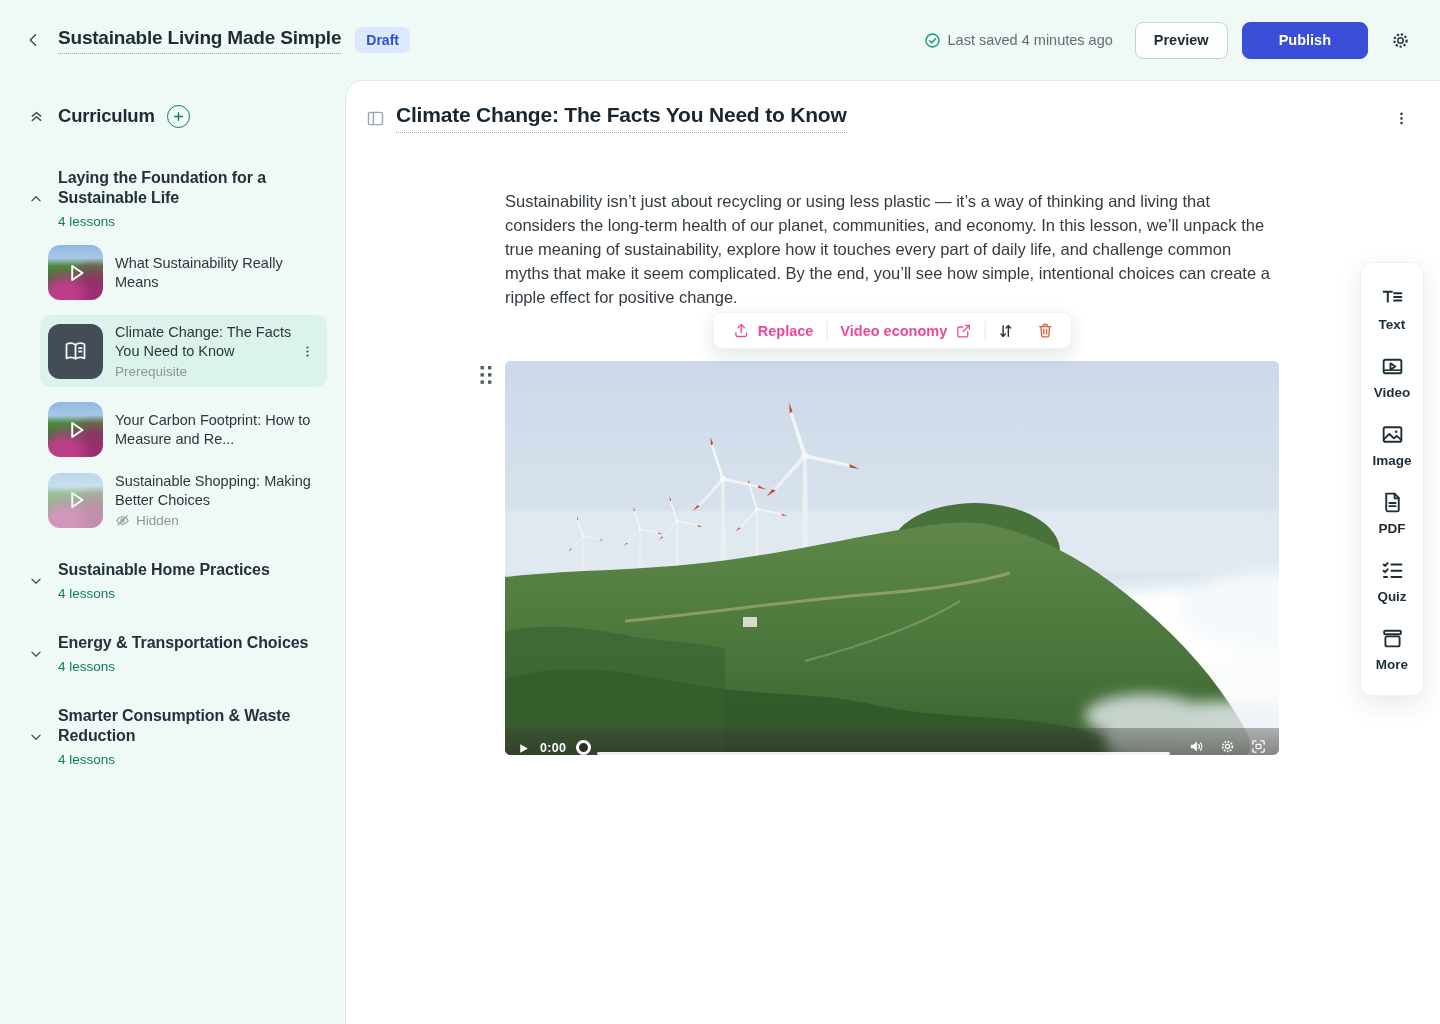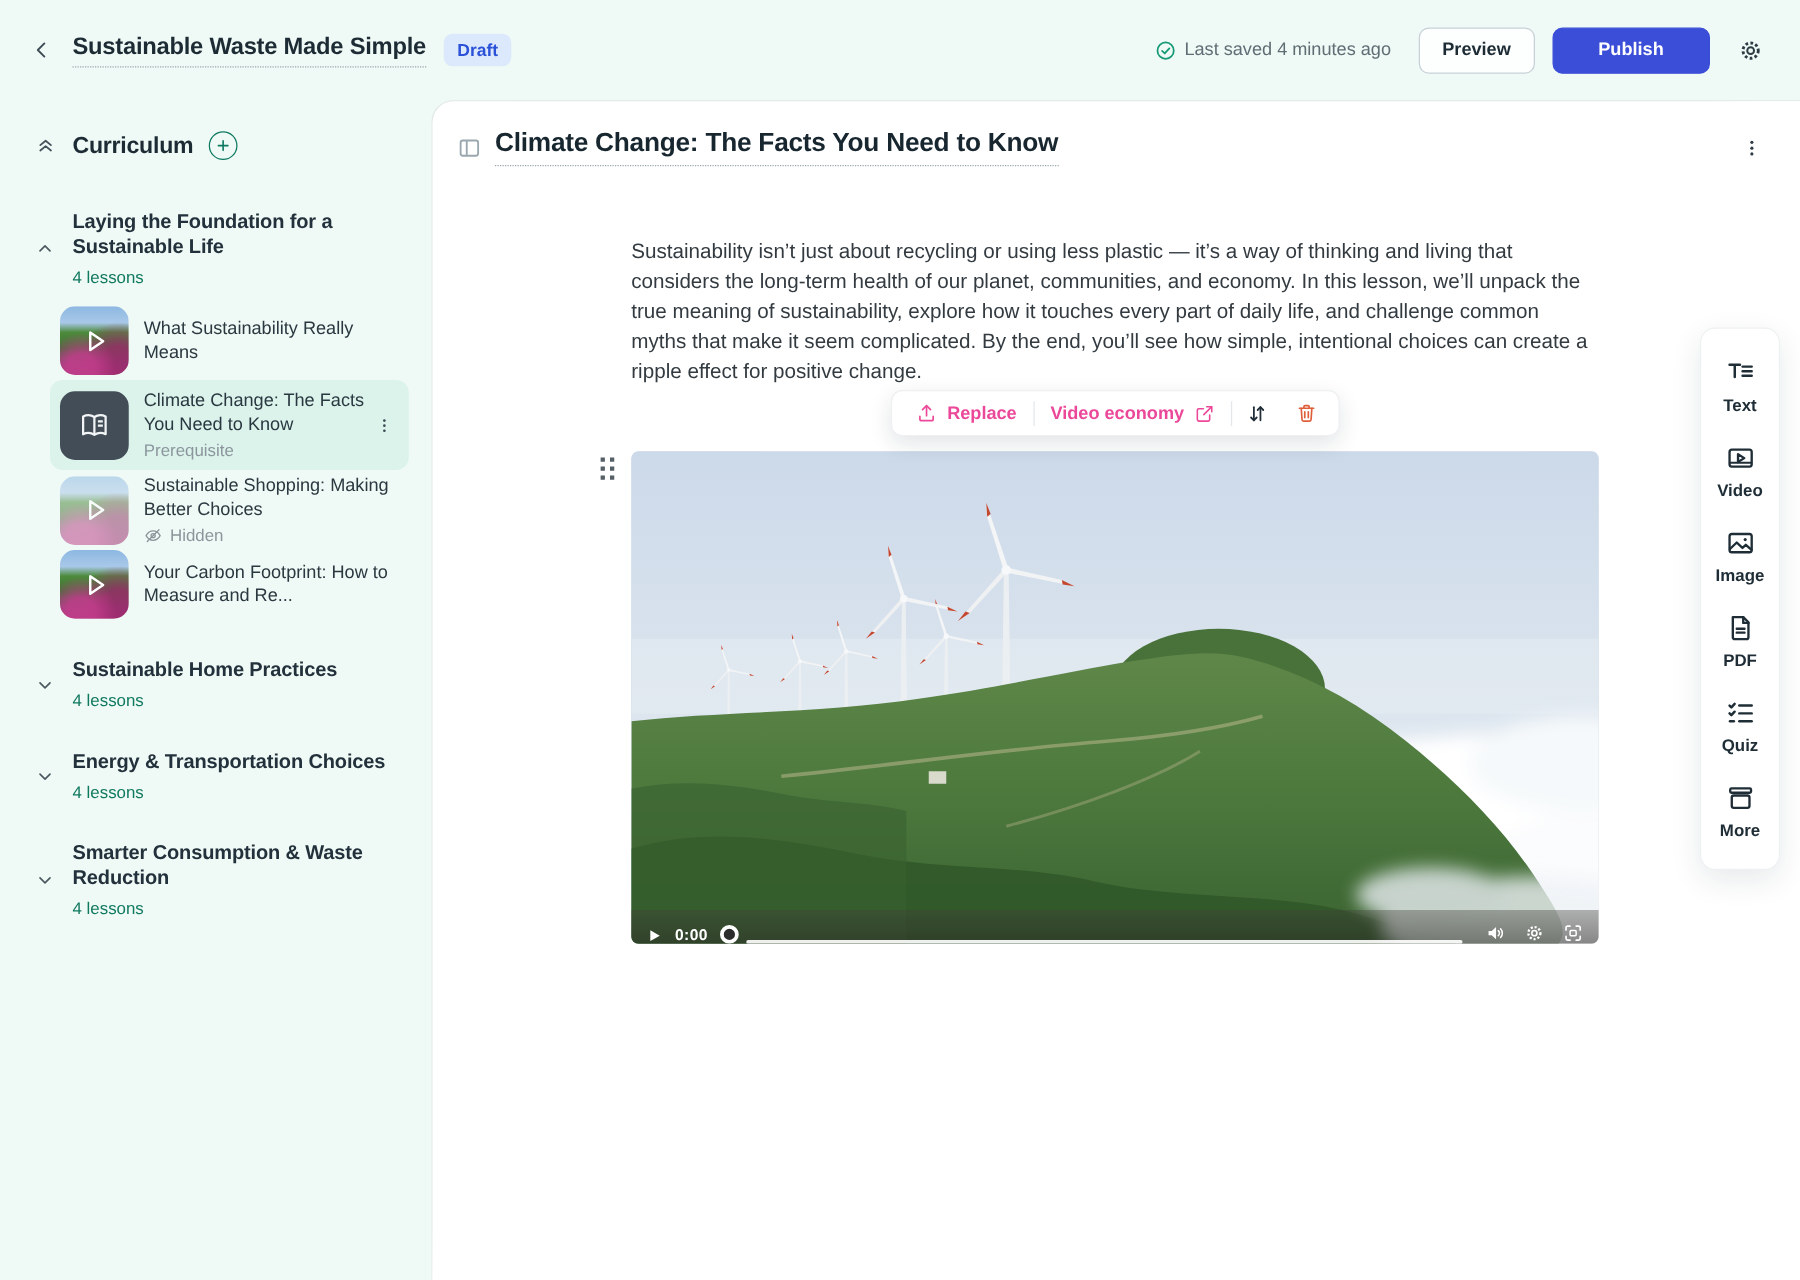--- a/index.html
+++ b/index.html
@@ -40,21 +40,21 @@
     background:transparent; color:#0f7a61; cursor:pointer; display:flex; align-items:center; justify-content:center; }
 
   .section{ margin-bottom:32px; }
   .section-head{ display:flex; cursor:pointer; }
   .section-chev{ width:24px; margin-right:10px; color:#4a5860; display:flex; align-items:center; justify-content:center;
     background:none; border:none; cursor:pointer; flex:none; align-self:center; }
   .section-titlebox{ flex:1; }
   .section-title{ font-size:16px; font-weight:600; color:#22313b; line-height:20px; letter-spacing:-0.1px; }
   .section-meta{ font-size:13.5px; color:#107a5f; margin-top:6px; }
 
-  .lessons{ margin:16px 0 6px 0; display:flex; flex-direction:column; gap:4px; }
+  .lessons{ margin:16px 0 6px 0; display:flex; flex-direction:column; gap:15px; }
   .lesson{ display:flex; align-items:center; margin-left:24px; cursor:pointer; border-radius:10px; }
   .lesson.selected{ background:#dcf3ec; margin-left:16px; padding:8px; }
   .thumb{ width:55px; height:55px; border-radius:12px; flex:none; position:relative; overflow:hidden;
     background:
       radial-gradient(circle at 30% 90%, rgba(196,60,140,.85) 0 18%, transparent 45%),
       radial-gradient(circle at 85% 82%, rgba(160,40,110,.8) 0 20%, transparent 50%),
       linear-gradient(180deg,#8db8e2 0%,#a8c8e8 24%,#4d8a3c 38%,#3c7031 62%,#7b4a6e 84%,#9c3e74 100%); }
   .thumb.dim{ opacity:.52; }
   .thumb .play{ position:absolute; inset:0; display:flex; align-items:center; justify-content:center; color:#fff; }
   .thumb-dark{ width:55px; height:55px; border-radius:12px; flex:none; background:#434d57;
@@ -112,21 +112,21 @@
 <body>
 
 <header class="topbar">
   <button class="back-btn">
     <span>
       <svg width="18" height="18" viewBox="0 0 24 24" fill="none" stroke="currentColor" stroke-width="2" stroke-linecap="round" stroke-linejoin="round">
           <polyline points="14 5 7 12 14 19"></polyline>
         </svg>
     </span>
   </button>
-  <span class="course-title">Sustainable Waste Made Simple</span>
+  <span class="course-title">Sustainable Living Made Simple</span>
   <span class="badge-draft">Draft</span>
 
   <div class="topbar-right">
     <span class="saved">
       <span class="ck">
         <svg width="17" height="17" viewBox="0 0 24 24" fill="none" stroke="currentColor" stroke-width="2" stroke-linecap="round" stroke-linejoin="round">
             <circle cx="12" cy="12" r="9.2"></circle>
             <polyline points="8 12.3 11 15.2 16.2 9.4"></polyline>
           </svg>
       </span>
@@ -210,20 +210,33 @@
         </div>
         <button class="lesson-kebab">
           <span>
             <svg width="15" height="15" viewBox="0 0 24 24" fill="currentColor">
                 <circle cx="12" cy="5.5" r="1.7"></circle>
                 <circle cx="12" cy="12" r="1.7"></circle>
                 <circle cx="12" cy="18.5" r="1.7"></circle>
               </svg>
           </span>
         </button>
+      </div>
+
+      <div class="lesson">
+        <div class="thumb">
+          <span class="play">
+            <svg width="26" height="26" viewBox="0 0 24 24" fill="none" stroke="currentColor" stroke-width="1.8" stroke-linejoin="round">
+                <polygon points="8.5 5.5 18 12 8.5 18.5"></polygon>
+              </svg>
+          </span>
+        </div>
+        <div class="lesson-body">
+          <div class="lesson-title">Your Carbon Footprint: How to Measure and Re...</div>
+        </div>
       </div>
 
       <div class="lesson">
         <div class="thumb dim">
           <span class="play">
             <svg width="26" height="26" viewBox="0 0 24 24" fill="none" stroke="currentColor" stroke-width="1.8" stroke-linejoin="round">
                 <polygon points="8.5 5.5 18 12 8.5 18.5"></polygon>
               </svg>
           </span>
         </div>
@@ -232,33 +245,20 @@
           <div class="lesson-note">
             <span>
               <svg width="15" height="15" viewBox="0 0 24 24" fill="none" stroke="currentColor" stroke-width="1.7" stroke-linecap="round" stroke-linejoin="round">
                   <path d="M3 12s3.5-6 9-6 9 6 9 6-3.5 6-9 6-9-6-9-6z"></path>
                   <circle cx="12" cy="12" r="2.6"></circle>
                   <line x1="4.5" y1="19.5" x2="19.5" y2="4.5"></line>
                 </svg>
             </span>
             <span>Hidden</span>
           </div>
-        </div>
-      </div>
-
-      <div class="lesson">
-        <div class="thumb">
-          <span class="play">
-            <svg width="26" height="26" viewBox="0 0 24 24" fill="none" stroke="currentColor" stroke-width="1.8" stroke-linejoin="round">
-                <polygon points="8.5 5.5 18 12 8.5 18.5"></polygon>
-              </svg>
-          </span>
-        </div>
-        <div class="lesson-body">
-          <div class="lesson-title">Your Carbon Footprint: How to Measure and Re...</div>
         </div>
       </div>
     </div>
   </div>
 
   <div class="section">
     <div class="section-head">
       <button class="section-chev">
         <svg width="16" height="16" viewBox="0 0 24 24" fill="none" stroke="currentColor" stroke-width="2" stroke-linecap="round" stroke-linejoin="round">
             <polyline points="6 9.5 12 15.5 18 9.5"></polyline>

